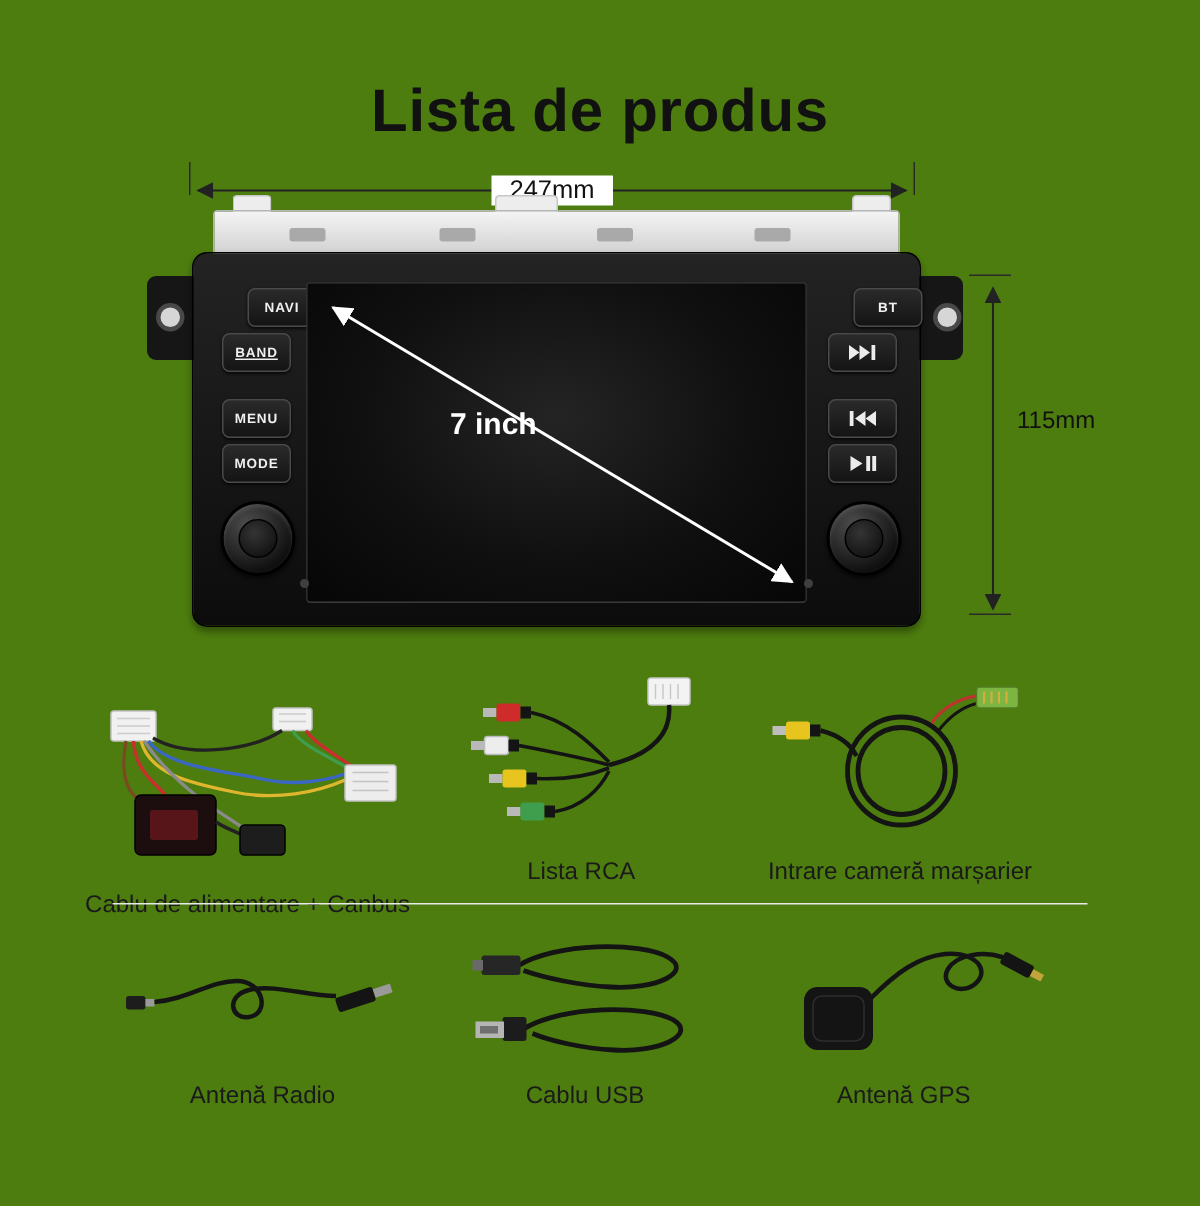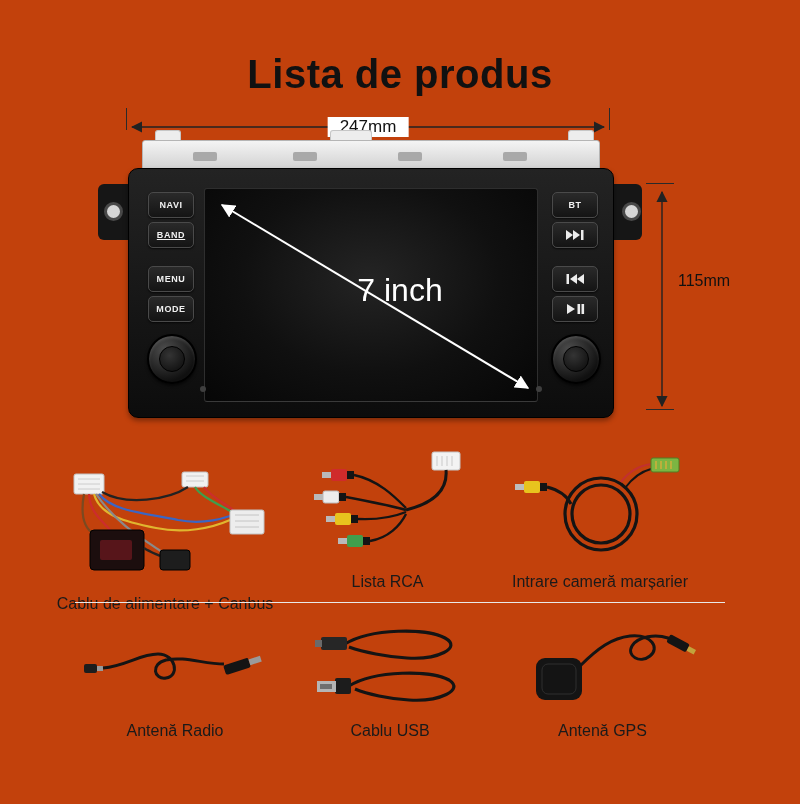--- a/index.html
+++ b/index.html
@@ -1,17 +1,17 @@
 <!DOCTYPE html>
 <html><head>
 <meta charset="utf-8">
 <style>
   html,body{margin:0;padding:0;background:#fff;}
   body{font-family:"Liberation Sans",sans-serif;}
-  .page{position:relative;width:800px;height:804px;background:#c2410c;overflow:hidden;}
+  .page{position:relative;width:800px;height:804px;background:#4d7c0f;overflow:hidden;}
 
   .title{position:absolute;top:52px;left:0;width:100%;text-align:center;
          font-size:40px;font-weight:700;color:#111;letter-spacing:0.5px;}
 
   
   .dim-h{position:absolute;left:126px;top:116px;width:484px;height:24px;}
   .dim-h svg{position:absolute;left:0;top:0;}
   .dim-h .lbl{position:absolute;left:50%;top:1px;transform:translateX(-50%);
               background:#fff;padding:0 12px;font-size:17px;color:#111;}
   .tickv{position:absolute;width:1px;height:22px;background:#2a2a2a;top:108px;}
@@ -36,28 +36,28 @@
   .unit{position:absolute;left:128px;top:168px;width:484px;height:248px;
         background:linear-gradient(180deg,#232323,#0c0c0c);
         border:1px solid #000;border-radius:10px;box-shadow:0 3px 5px rgba(0,0,0,0.35);}
 
   .btn{position:absolute;width:44px;height:24px;border-radius:5px;
        background:linear-gradient(180deg,#2a2a2a,#141414);
        border:1px solid #4a4a4a;color:#f0f0f0;font-size:9px;font-weight:700;
        letter-spacing:0.6px;display:flex;align-items:center;justify-content:center;
        box-shadow:0 1px 2px rgba(0,0,0,0.7);}
   .col-l{left:148px;} .col-r{left:552px;}
-  .r1{top:192px;} .r2{top:222px;text-decoration:underline;} .r3{top:266px;} .r4{top:296px;}
+  .r1{top:192px;margin-left:17px;} .r2{top:222px;text-decoration:underline;} .r3{top:266px;} .r4{top:296px;}
 
   .screen{position:absolute;left:204px;top:188px;width:332px;height:212px;border-radius:3px;
           background:radial-gradient(ellipse at 50% 42%,#242424 0%,#101010 55%,#060606 100%);
           border:1px solid #2e2e2e;border-bottom-color:#3a3a3a;}
   .screen-arrow{position:absolute;left:204px;top:188px;}
-  .screen-label{position:absolute;left:300px;top:272px;width:200px;text-align:center;
-                color:#fff;font-size:32px;font-weight:400;}
+  .screen-label{position:absolute;left:300px;top:272px;width:200px;text-align:left;
+                color:#fff;font-size:20px;font-weight:700;}
 
   .knob{position:absolute;width:46px;height:46px;border-radius:50%;top:334px;
         background:radial-gradient(circle at 35% 30%,#4d4d4d,#101010 72%);
         border:2px solid #000;
         box-shadow:inset 0 2px 3px rgba(255,255,255,0.14),0 2px 3px rgba(0,0,0,0.6);}
   .knob-l{left:147px;} .knob-r{left:551px;}
   .knob-in{position:absolute;left:10px;top:10px;right:10px;bottom:10px;border-radius:50%;
            background:radial-gradient(circle at 40% 35%,#343434,#0a0a0a);border:1px solid #000;}
   .dotm{position:absolute;width:6px;height:6px;border-radius:50%;background:#3f3f3f;top:386px;}
 

